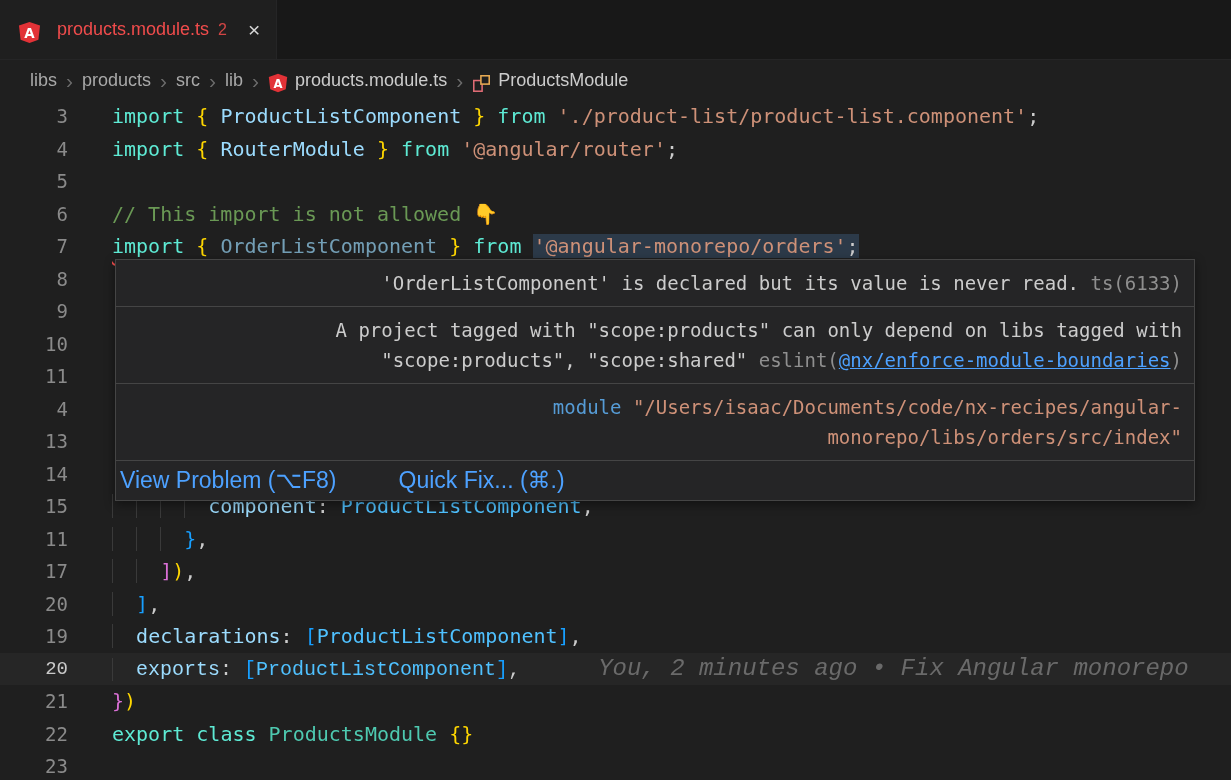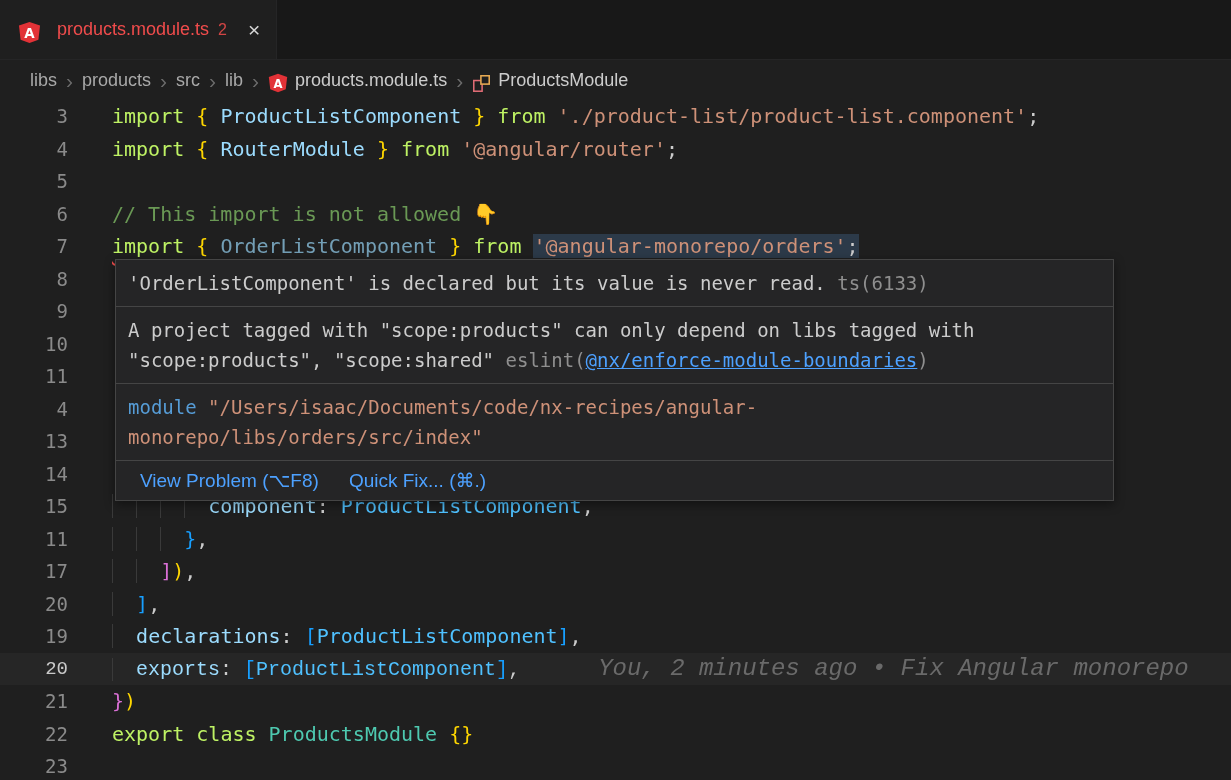--- a/index.html
+++ b/index.html
@@ -47,21 +47,21 @@
     font-family: "DejaVu Sans Mono", monospace;
     font-size: 20px;
     height: 680px;
   }
   .line { display: flex; height: 32.5px; line-height: 32.5px; white-space: pre; }
   .line.current { background: rgba(255,255,255,0.035); font-family: Liberation Mono, monospace; }
   .ln { width: 68px; flex: none; text-align: right; color: #8a8a8a; font-size: 19px; }
   .line.current .ln { color: #c9c9c9; }
   .code { margin-left: 44px; white-space: pre; }
 
-  .tk-kw   { color: #bef264; }
+  .tk-kw   { color: #5eead4; }
   .tk-id   { color: #9cdcfe; }
   .tk-prop { color: #9cdcfe; }
   .tk-ref  { color: #4fc1ff; }
   .tk-cls  { color: #4ec9b0; }
   .tk-str  { color: #ce9178; }
   .tk-cmt  { color: #6a9955; }
   .tk-fg   { color: #cccccc; }
   .tk-b1   { color: #ffd700; }
   .tk-b2   { color: #da70d6; }
   .tk-b3   { color: #179fff; }
@@ -77,39 +77,39 @@
   .dim { opacity: .68; }
   .ind {
     background-image: repeating-linear-gradient(
       to right, #3a3a3a 0px, #3a3a3a 1px, transparent 1px, transparent 24.08px);
   }
 
   .blame { color: #6a6a6a; font-style: italic; font-size: 24px; margin-left: 78px; }
 
   
   .hover {
-    position: absolute; left: 115px; top: 159px; width: 999px;
+    position: absolute; left: 115px; top: 159px; width: 1080px;
     background: #252526; border: 1px solid #454545;
     box-shadow: 0 3px 10px rgba(0,0,0,.45);
     z-index: 5;
     font-family: "DejaVu Sans Mono", monospace;
-    font-size: 19px; color: #cccccc;
+    font-size: 19px; color: #cccccc; text-align: right;
   }
   .hv-sec { padding: 8px 12px; line-height: 30px; }
   .hv-sec + .hv-sec { border-top: 1px solid #454545; }
   .hv-src  { color: #8f8f8f; }
   .hv-link { color: #4da1ff; text-decoration: underline; cursor: pointer; }
   .hv-kw   { color: #569cd6; }
   .hv-str  { color: #ce9178; }
   .hv-actions {
     border-top: 1px solid #454545;
-    padding: 8px 24px;
-    display: flex; gap: 30px;
+    padding: 8px 4px;
+    display: flex; gap: 62px;
     font-family: "Liberation Sans", sans-serif;
-    font-size: 19px; line-height: 23px;
+    font-size: 23px; line-height: 23px;
   }
   .hv-actions a { color: #4da1ff; cursor: pointer; }
 </style>
 </head>
 <body>
 
 <div class="tabbar">
   <div class="tab">
     <span class="bc-ico">
       <svg width="23" height="23" viewBox="0 0 24 24">

